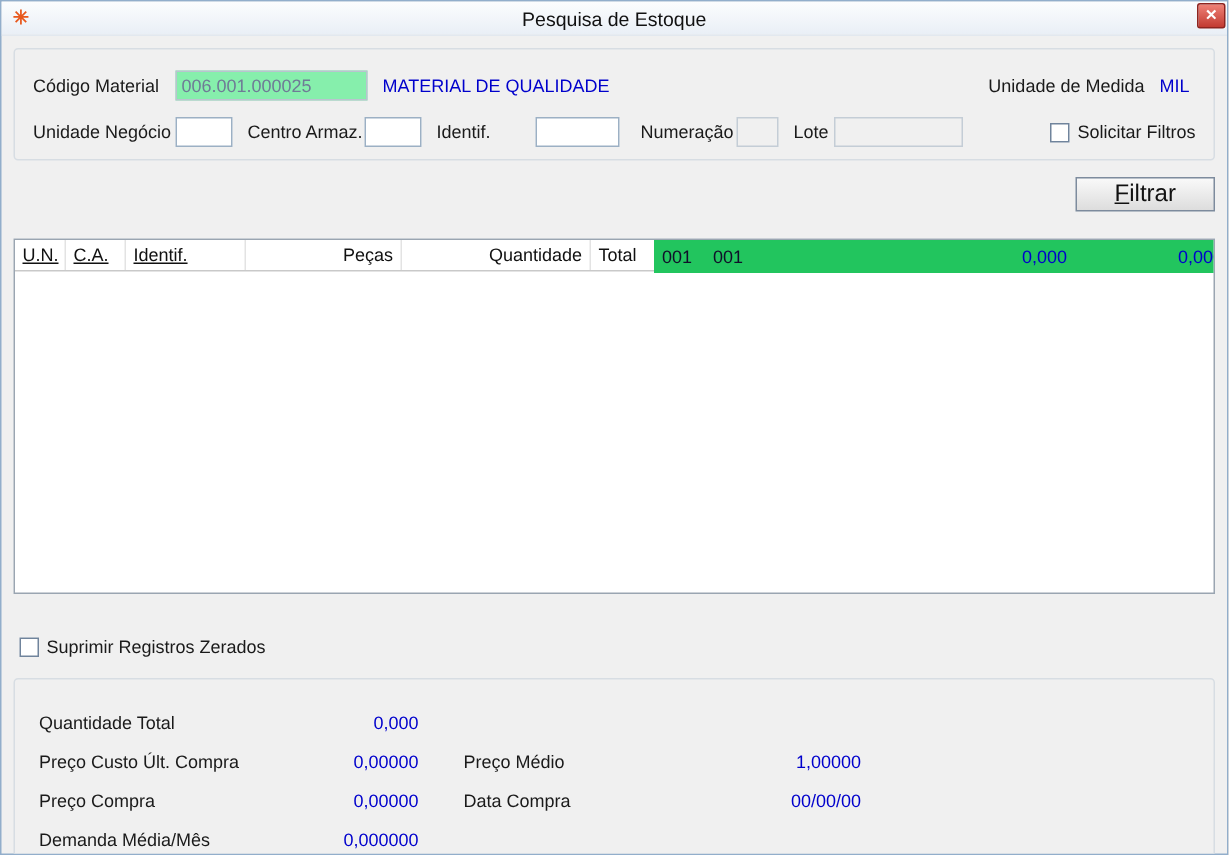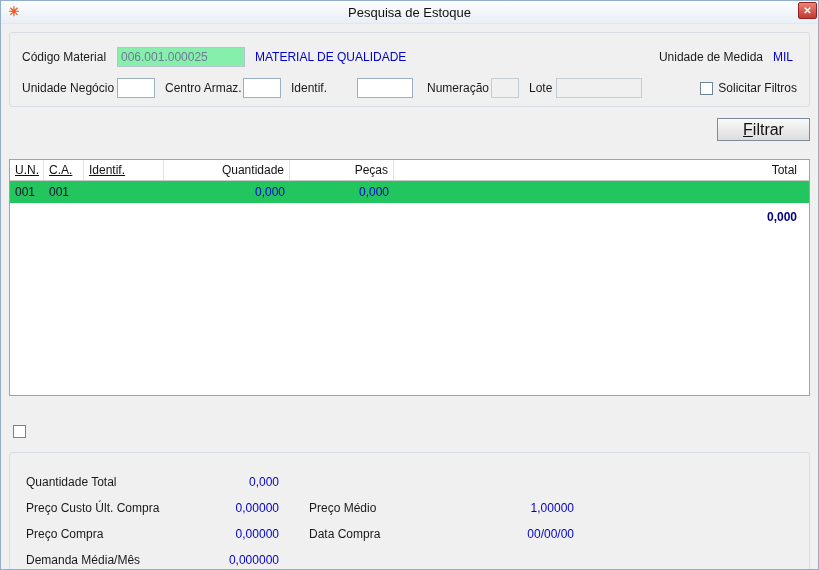--- a/index.html
+++ b/index.html
@@ -96,21 +96,21 @@
     font-size: 16px; color: #111;
     cursor: pointer;
   }
   .accel { text-decoration: underline; }
 
   
   .grid {
     height: 237px;
     background: #ffffff;
     border: 1px solid #9aa5b1;
-    display: flex; flex-direction: column;
+    display: flex; 
     overflow: hidden;
     margin-top: 18px;
   }
   .t-header { display: flex; height: 21px; align-items: stretch; border-bottom: 1px solid #c9c9c9; flex: 0 0 auto; }
   .th {
     display: flex; align-items: center;
     padding: 0 5px;
     border-right: 1px solid #e3e3e3;
     color: #111;
   }
@@ -186,39 +186,40 @@
 
     <div class="btn-row">
       <button class="btn"><span class="accel">F</span><span>iltrar</span></button>
     </div>
 
     <div class="grid">
       <div class="t-header">
         <div class="th c-un link">U.N.</div>
         <div class="th c-ca link">C.A.</div>
         <div class="th c-id link">Identif.</div>
+        <div class="th c-pc num">Peças</div>
         <div class="th c-qt num">Quantidade</div>
-        <div class="th c-pc num">Peças</div>
         <div class="th c-tt num last">Total</div>
       </div>
       <div class="tr selected">
         <div class="td c-un code">001</div>
         <div class="td c-ca code">001</div>
         <div class="td c-id code"></div>
         <div class="td c-qt val">0,000</div>
         <div class="td c-pc val">0,000</div>
         <div class="td c-tt val"></div>
       </div>
       <div class="total-row">
         <span class="navy-bold">0,000</span>
       </div>
     </div>
 
     <div class="options-row cb-wrap">
       <span class="cb"></span>
+      <span class="lbl">Suprimir Registros Zerados</span>
     </div>
 
     <div class="group summary-group">
       <div class="s-row">
         <span class="s-lbl1 lbl">Quantidade Total</span>
         <span class="s-val1">0,000</span>
       </div>
       <div class="s-row">
         <span class="s-lbl1 lbl">Preço Custo Últ. Compra</span>
         <span class="s-val1">0,00000</span>

